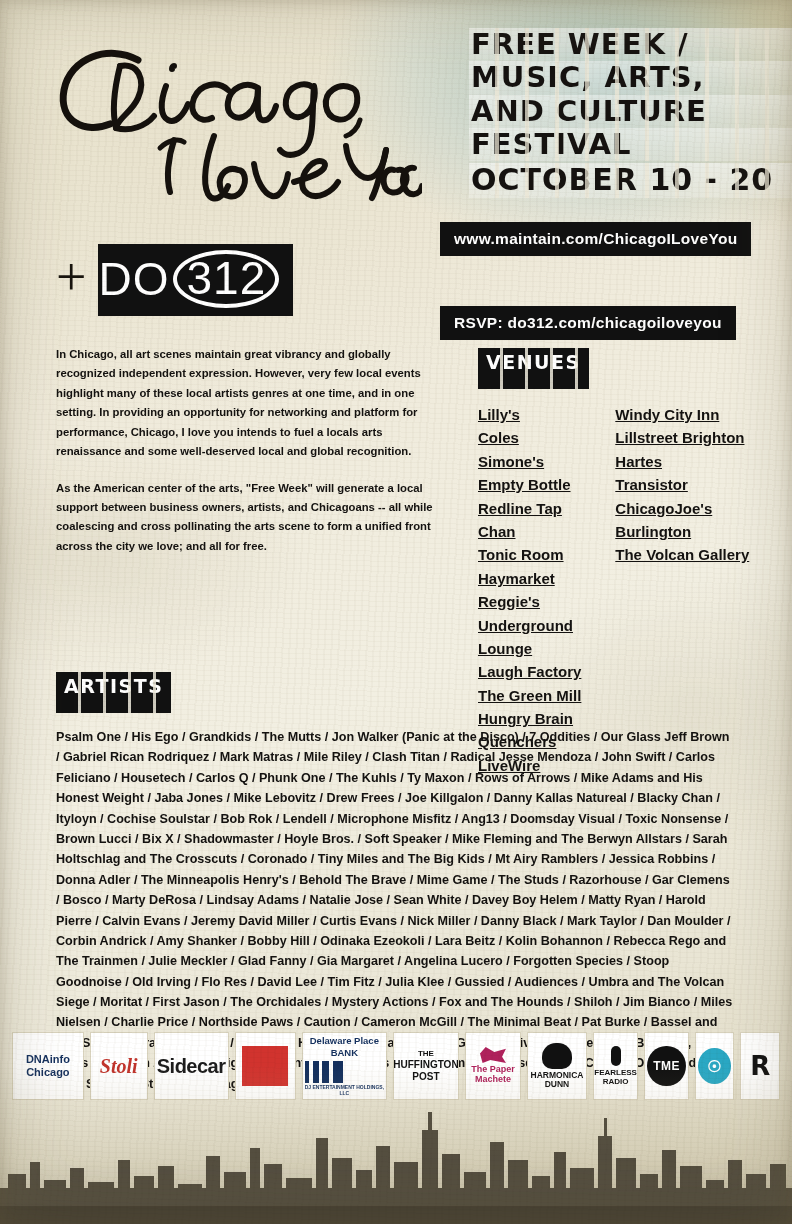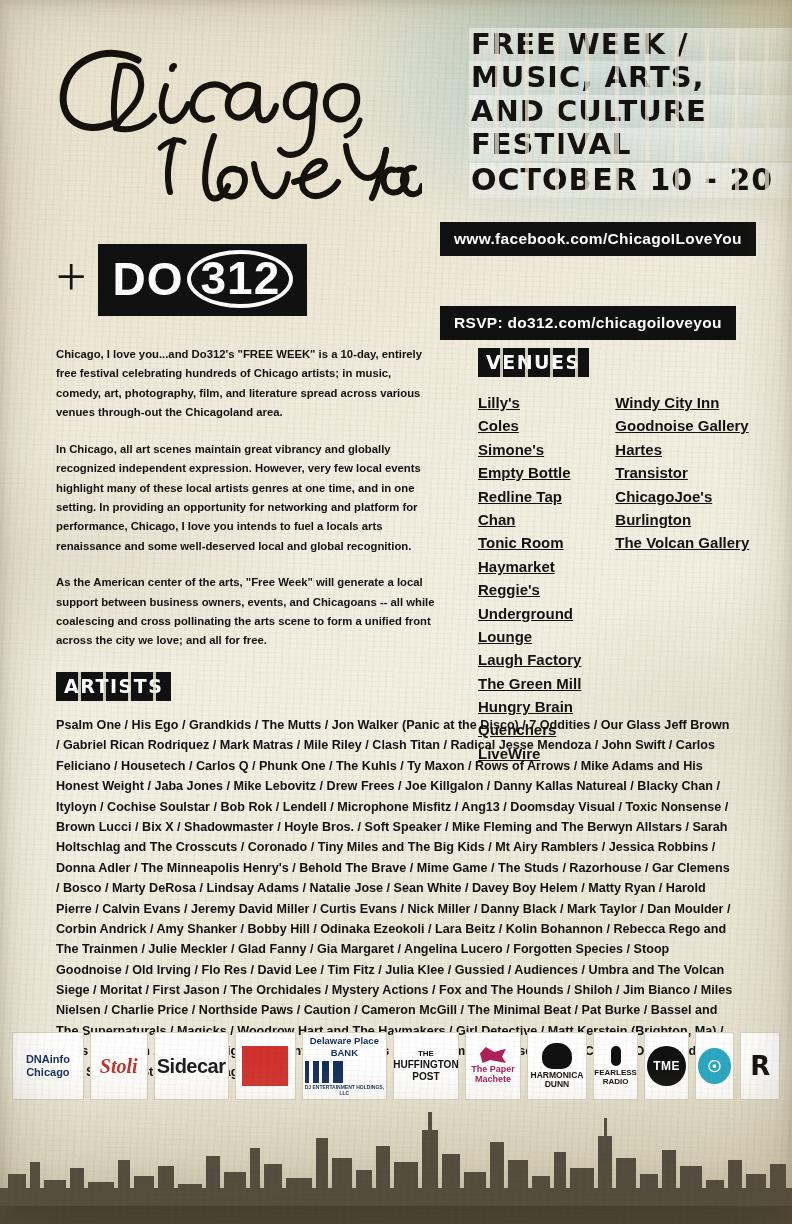--- a/index.html
+++ b/index.html
@@ -65,24 +65,24 @@
     font-size: 54px;
     line-height: 1;
     font-weight: 400;
     color: #19150f;
     font-family: "Liberation Serif", serif;
     margin-top: -6px;
   }
   .do312 {
     background: #111;
     color: #fff;
-    font-weight: bold;
+    font-weight: normal;
     font-size: 46px;
     letter-spacing: 1px;
-    padding: 6px 14px 8px 14px;
+    padding: 6px 14px 8px 0;
     display: flex;
     align-items: center;
     gap: 4px;
     line-height: 1;
   }
   .do312 .circle {
     border: 4px solid #fff;
     border-radius: 50%;
     padding: 1px 9px 3px 9px;
     display: inline-block;
@@ -151,21 +151,21 @@
   .copy p { margin: 0 0 17px 0; }
 
   
   .section-title {
     display: inline-block;
     background: #111;
     color: #fff;
     font-weight: bold;
     font-size: 19px;
     letter-spacing: 1.5px;
-    padding: 3px 8px 4px 8px;
+    padding: 3px 8px 16px 8px;
     position: relative;
     font-family: "DejaVu Sans", sans-serif;
   }
   .section-title::after {
     content: "";
     position: absolute;
     left: 0; right: 0; top: 0; bottom: 0;
     background-image: repeating-linear-gradient(90deg, rgba(240,236,222,0) 0 22px, rgba(240,236,222,0.85) 22px 25px);
     pointer-events: none;
   }
@@ -343,27 +343,26 @@
   </div>
 
   <div class="headline">
     <span class="line">FREE WEEK /</span>
     <span class="line">MUSIC, ARTS,</span>
     <span class="line">AND CULTURE</span>
     <span class="line">FESTIVAL</span>
     <span class="line dates">OCTOBER 10 - 20</span>
   </div>
 
-  <div class="urlbar" id="url1">www.facebook.com/ChicagoILoveYou</div>
+  <div class="urlbar" id="url1">www.maintain.com/ChicagoILoveYou</div>
   <div class="urlbar" id="url3">RSVP: do312.com/chicagoiloveyou</div>
 
   <div class="copy">
-    <p>Chicago, I love you...and Do312's "FREE WEEK" is a 10-day, entirely free festival celebrating hundreds of Chicago artists; in music, comedy, art, photography, film, and literature spread across various venues through-out the Chicagoland area.</p>
     <p>In Chicago, all art scenes maintain great vibrancy and globally recognized independent expression. However, very few local events highlight many of these local artists genres at one time, and in one setting. In providing an opportunity for networking and platform for performance, Chicago, I love you intends to fuel a locals arts renaissance and some well-deserved local and global recognition.</p>
-    <p>As the American center of the arts, "Free Week" will generate a local support between business owners, events, and Chicagoans -- all while coalescing and cross pollinating the arts scene to form a unified front across the city we love; and all for free.</p>
+    <p>As the American center of the arts, "Free Week" will generate a local support between business owners, artists, and Chicagoans -- all while coalescing and cross pollinating the arts scene to form a unified front across the city we love; and all for free.</p>
   </div>
 
   <div id="venues-block">
     <div class="section-title">VENUES</div>
     <div class="venues-cols">
       <ul id="venues-col-1">
         <li>Lilly's</li>
         <li>Coles</li>
         <li>Simone's</li>
         <li>Empty Bottle</li>
@@ -374,21 +373,21 @@
         <li>Reggie's</li>
         <li>Underground Lounge</li>
         <li>Laugh Factory</li>
         <li>The Green Mill</li>
         <li>Hungry Brain</li>
         <li>Quenchers</li>
         <li>LiveWire</li>
       </ul>
       <ul id="venues-col-2">
         <li>Windy City Inn</li>
-        <li>Goodnoise Gallery</li>
+        <li>Lillstreet Brighton</li>
         <li>Hartes</li>
         <li>Transistor</li>
         <li>ChicagoJoe's</li>
         <li>Burlington</li>
         <li>The Volcan Gallery</li>
       </ul>
     </div>
   </div>
 
   <div id="artists-block">

